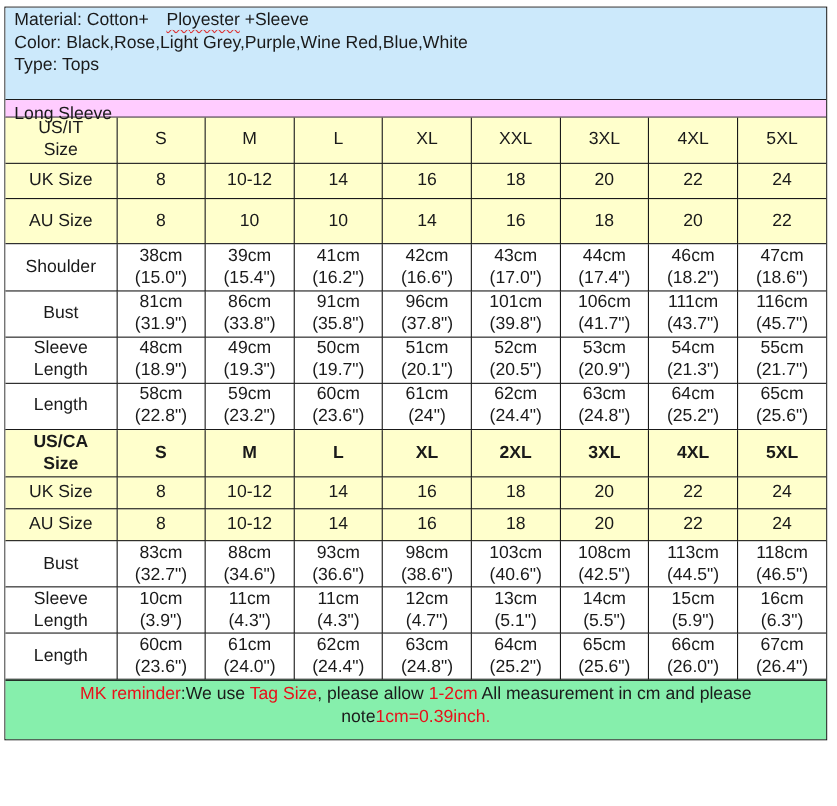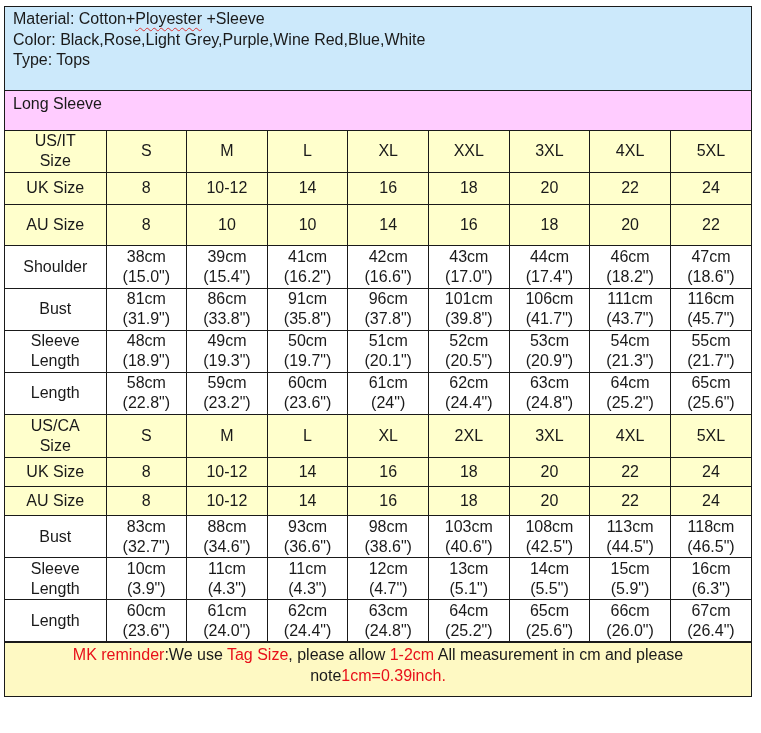--- a/index.html
+++ b/index.html
@@ -2,35 +2,35 @@
 <html><head>
 <meta charset="utf-8">
 <style>
   html, body { margin: 0; padding: 0; background: #ffffff; }
   body { width: 761px; height: 733px; position: relative; overflow: hidden;
          font-family: "Liberation Sans", sans-serif; color: #1a1a1a; }
   .sheet { position: absolute; left: 4px; top: 6px; width: 748px; border: 1.5px solid #1a1a1a; box-sizing: border-box; }
   .info { background: #cce9fb; height: 84px; padding: 2px 0 0 8px; box-sizing: border-box;
           font-size: 16px; line-height: 20.5px; border-bottom: 1.5px solid #1a1a1a; }
   .info .line { white-space: nowrap; }
-  .squiggle { text-decoration: underline wavy #d33; text-decoration-thickness: 1px; text-underline-offset: 3px; }
+  .squiggle { text-decoration: underline wavy #d33; text-decoration-thickness: 1px; text-underline-offset: 3px; margin-left: 16px; }
   .section { background: #ffccff; box-sizing: border-box; border-bottom: 1.5px solid #1a1a1a;
              font-size: 16px; padding: 4px 0 0 8px; }
-  .sec-long { height: 40px; }
+  .sec-long { height: 16px; }
   .sec-short { height: 38px; padding-top: 2px; }
   table { border-collapse: collapse; width: 100%; table-layout: fixed; }
   td { border: 1px solid #1a1a1a; text-align: center; vertical-align: middle; font-size: 16px;
        line-height: 20px; padding: 0; }
   tr td:first-child { border-left: none; text-align: center; }
   tr td:last-child { border-right: none; }
   tr:first-child td { border-top: none; }
   col.c0 { width: 101px; }
   .yellow td { background: #ffffcc; }
   .white td { background: #ffffff; }
-  .footer { background: #fef9c3; height: 54px; box-sizing: border-box; border-top: 1.5px solid #1a1a1a;
+  .footer { background: #86efac; height: 54px; box-sizing: border-box; border-top: 1.5px solid #1a1a1a;
             text-align: center; font-size: 16px; line-height: 21px; padding: 1px 40px 0 40px; }
   .red { color: #e8101a; }
 </style>
 </head>
 <body>
 
 <div class="sheet">
   <div class="info">
     <div class="line"><span>Material: Cotton+</span><span class="squiggle">Ployester</span><span> +Sleeve</span></div>
     <div class="line">Color: Black,Rose,Light Grey,Purple,Wine Red,Blue,White</div>
@@ -297,21 +297,21 @@
         <col>
         <col>
         <col>
         <col>
         <col>
         <col>
         <col>
         <col>
       </colgroup>
     <tbody>
-        <tr class="yellow" style="height: 43px;">
+        <tr class="yellow" style="height: 43px; font-weight: bold;">
           <td>
             <div>US/CA</div>
             <div>Size</div>
           </td>
           <td>
             <div>S</div>
           </td>
           <td>
             <div>M</div>
           </td>

